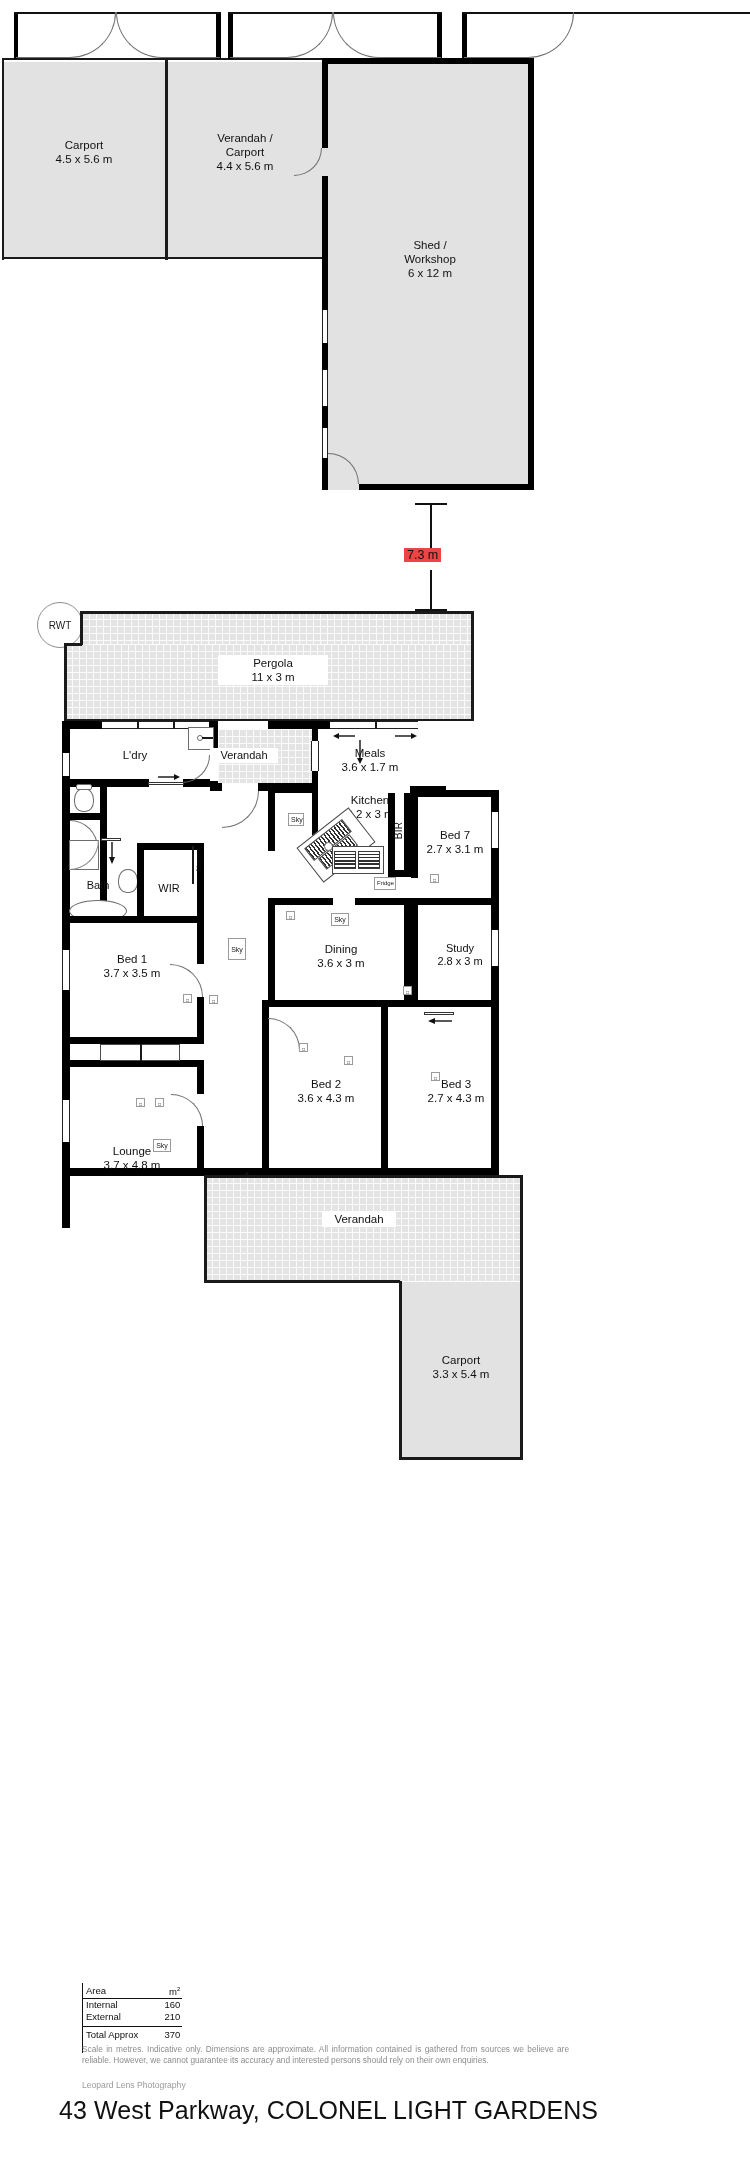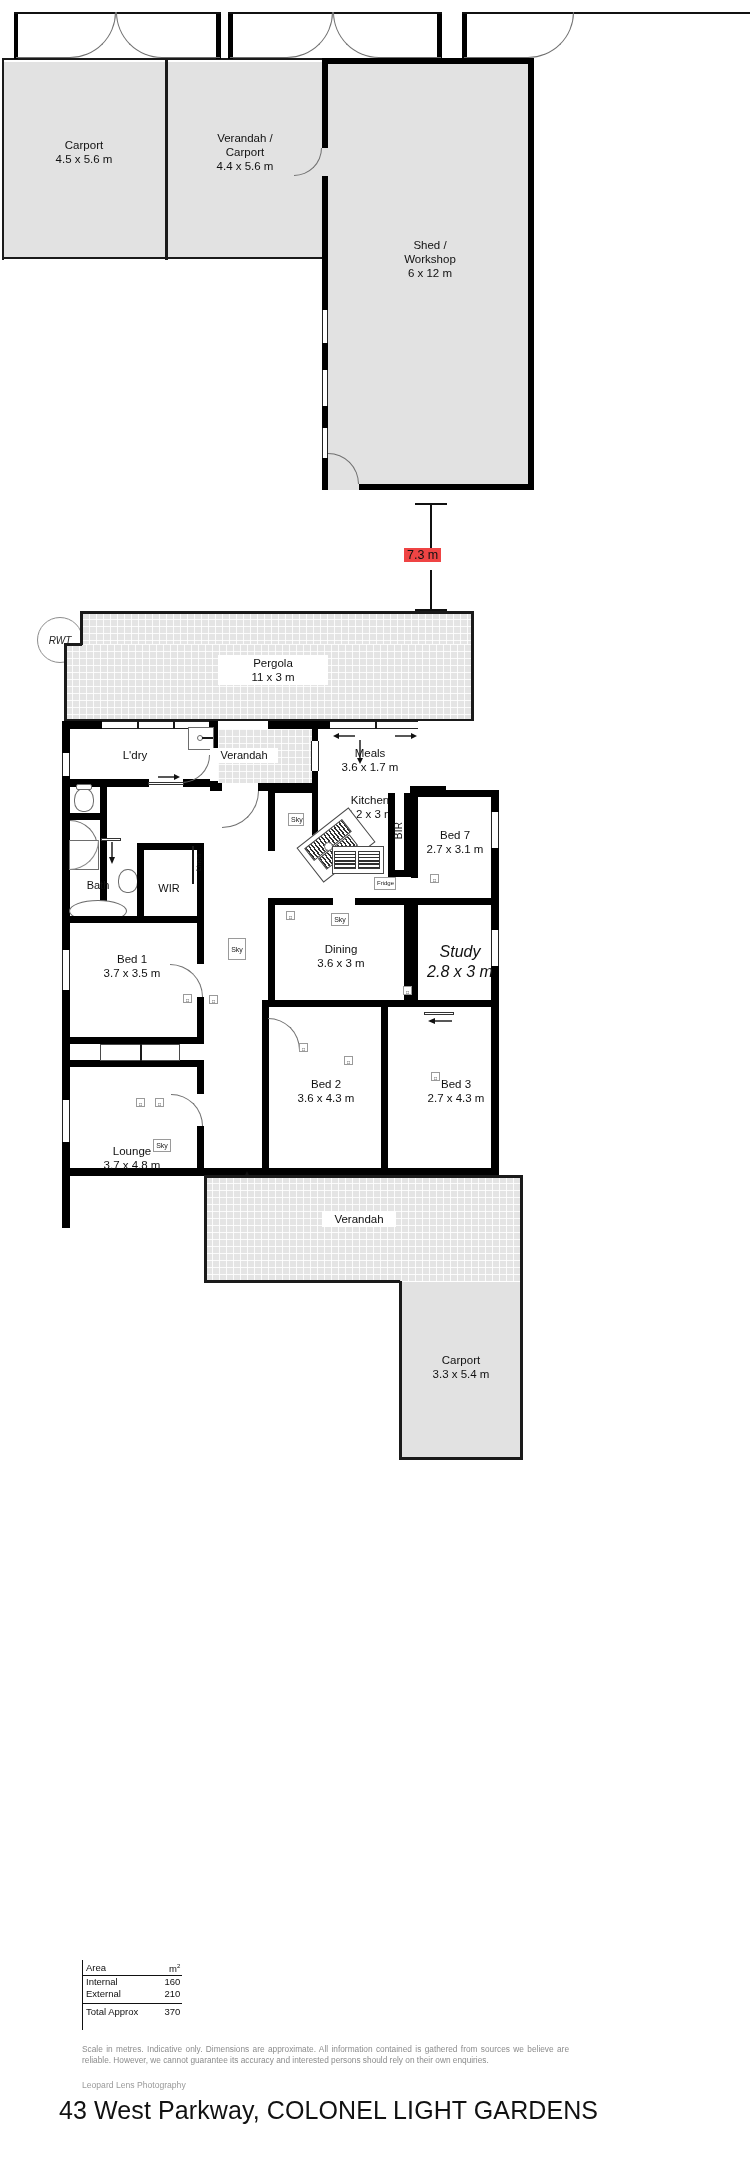--- a/index.html
+++ b/index.html
@@ -96,21 +96,21 @@
   .winV{ position:absolute; background:#fff; border-left:1.3px solid #222; border-right:1.3px solid #222;}
 
   .bir {
     position: absolute;
     display:flex; align-items:center; justify-content:center;
     font-size: 10px; color:#111; letter-spacing:.2px;
   }
   .vert { transform: rotate(-90deg); white-space: nowrap; }
 
   
-  #areaTable { position: absolute; font-size: 9.5px; color:#111; }
+  #areaTable { position: absolute; font-size: 9.5px; color:#111;margin-top:23px; }
   #areaTable table { border-collapse: collapse; }
   #areaTable td { padding: 0 0 0 4px; line-height: 12px; }
   #areaTable td.num { text-align: right; padding-right: 2px; min-width: 44px; }
   .tblLeft { position:absolute; left:0; top:0; bottom:0; width:1px; background:#111; }
   .rule { height:1px; background:#111; }
 
   #disclaimer {
     position: absolute;
     font-size: 8.3px;
     line-height: 11.4px;
@@ -193,21 +193,21 @@
     <span class="lname">Workshop</span>
     <span class="ldim">6 x 12 m</span>
   </div>
 
   <div class="dimcap" style="left:415px; top:503px; width:32px;"></div>
   <div class="dimline" style="left:430px; top:503px; height:47px;"></div>
   <div class="dimtxt" style="left:404px; top:548px;">7.3 m</div>
   <div class="dimline" style="left:430px; top:570px; height:40px;"></div>
   <div class="dimcap" style="left:415px; top:609px; width:32px;"></div>
 
-  <div class="rwt" style="left:37px; top:617px; width:46px; height:46px;font-style:italic;">
+  <div class="rwt" style="left:37px; top:602px; width:46px; height:46px;">
     <span>RWT</span>
   </div>
 
   <div class="tiled" style="left:82px; top:612px; width:391px; height:108px;"></div>
   <div class="tiled" style="left:65px; top:644px; width:408px; height:76px;"></div>
   <div class="thinH" style="left:80px; top:611px; width:393px; height:2.5px;"></div>
   <div class="thinV" style="left:80px; top:611px; height:34px; width:2.5px;"></div>
   <div class="thinH" style="left:64px; top:643px; width:18px; height:2.5px;"></div>
   <div class="thinV" style="left:64px; top:643px; height:78px; width:2.5px;"></div>
   <div class="thinV" style="left:471px; top:611px; height:110px; width:2.5px;"></div>
@@ -384,21 +384,21 @@
   <div class="tag" style="left:331px; top:913px; width:18px;">
     <span>Sky</span>
   </div>
   <div class="tag" style="left:286px; top:911px; width:9px; height:9px; font-size:5px;">□</div>
   <div class="tag" style="left:209px; top:995px; width:9px; height:9px; font-size:5px;">□</div>
 
   <div class="wallH" style="left:411px; top:898px; width:88px; height:7px;"></div>
   <div class="wallV" style="left:411px; top:898px; width:7px; height:107px;"></div>
   <div class="wallH" style="left:411px; top:1000px; width:88px; height:7px;"></div>
   <div class="winV" style="left:491px; top:930px; width:8px; height:36px;"></div>
-  <div class="label" style="left:412px; top:942px; width:96px; font-size:16px;font-style:italic;">
+  <div class="label" style="left:412px; top:942px; width:96px; font-size:11px;">
     <span class="lname">Study</span>
     <span class="ldim">2.8 x 3 m</span>
   </div>
   <div class="tag" style="left:403px; top:986px; width:9px; height:9px; font-size:5px;">□</div>
   <div class="thinH" style="left:424px; top:1012px; width:30px; height:3px; background:#fff; border:1px solid #333;"></div>
   <svg class="arrow" style="left:428px; top:1016px;" width="24" height="10" viewBox="0 0 24 10">
     <line x1="24" y1="5" x2="6" y2="5" stroke="#111" stroke-width="1.4"></line>
     <polygon points="0,5 7,2 7,8" fill="#111"></polygon>
   </svg>
 

